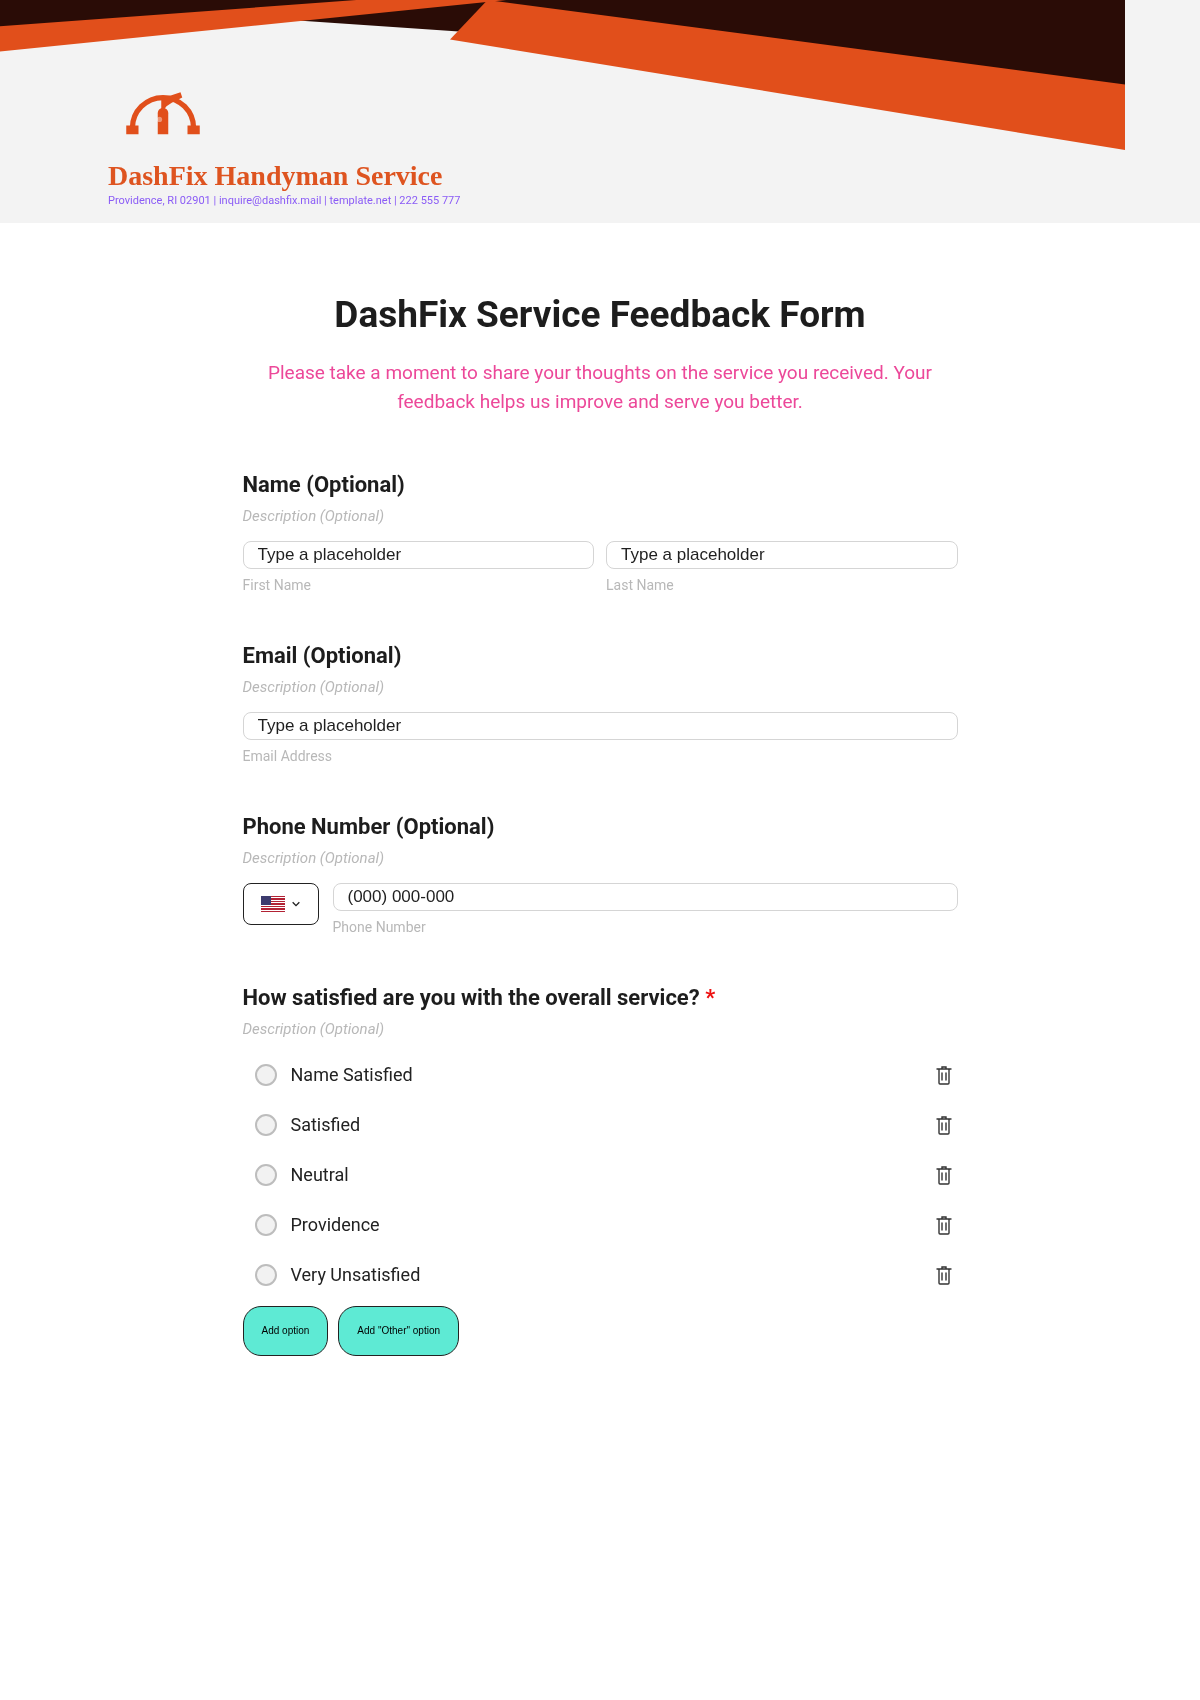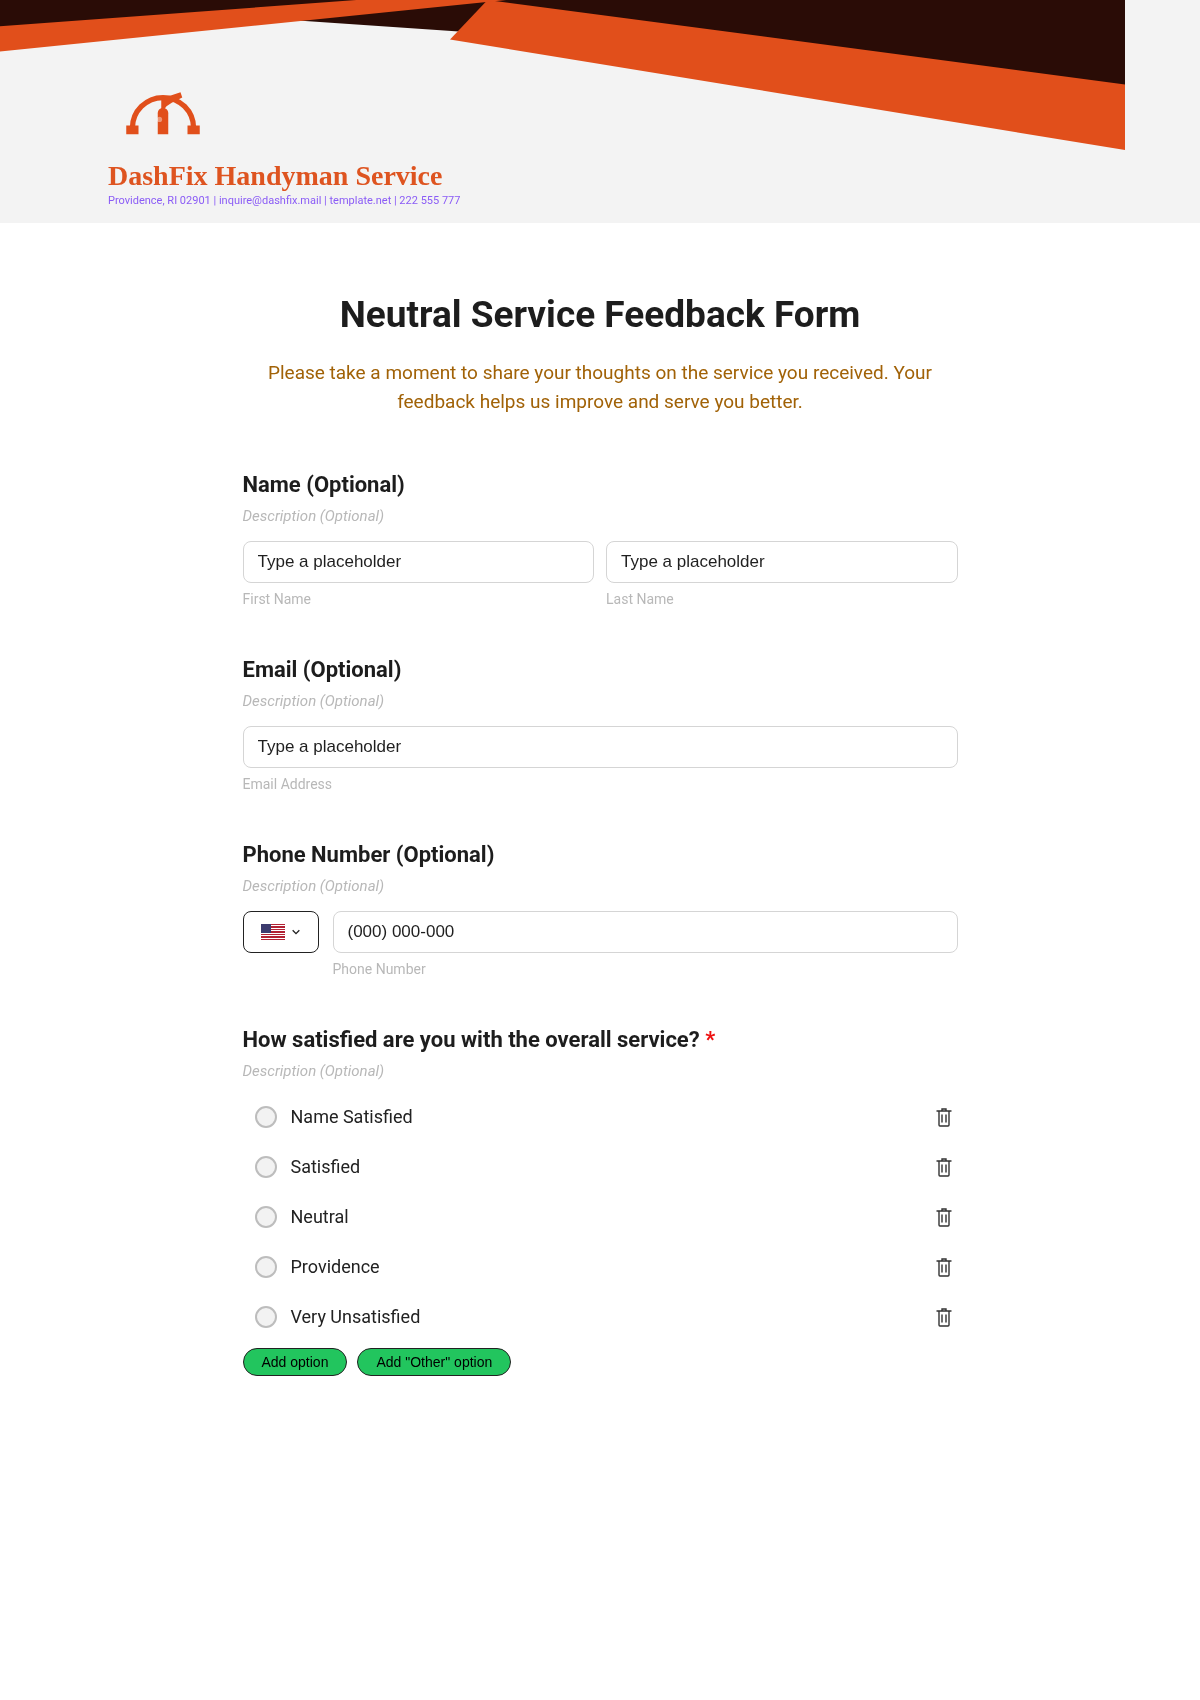--- a/index.html
+++ b/index.html
@@ -48,21 +48,21 @@
     }
     .form-title {
       font-size: 37px;
       font-weight: 700;
       color: #1d1d1d;
       text-align: center;
       margin-bottom: 22px;
     }
     .form-intro {
       font-size: 19px;
-      color: #a16207;
+      color: #ec4899;
       text-align: center;
       line-height: 1.55;
       margin-bottom: 55px;
     }
     
     .field {
       margin-bottom: 50px;
     }
     .field-label {
       font-size: 22px;
@@ -81,21 +81,21 @@
     }
     
     .row {
       display: flex;
       gap: 12px;
     }
     .col { flex: 1; }
     
     .text-input {
       width: 100%;
-      height: 42px;
+      height: 28px;
       border: 1px solid #d5d5d5;
       border-radius: 8px;
       padding: 0 14px;
       font-size: 17px;
       color: #222;
       background: #fff;
     }
     .text-input::placeholder { color: #1f1f1f; }
     
     .sublabel {
@@ -185,25 +185,25 @@
       margin-right: 4px;
     }
     
     .pill-row {
       display: flex;
       gap: 10px;
       margin-top: 10px;
     }
     .pill {
       border: 1.5px solid #222;
-      background: #22c55e;
+      background: #5eead4;
       border-radius: 18px;
-      height: 28px;
+      height: 50px;
       padding: 0 18px;
-      font-size: 14px;
+      font-size: 10px;
       font-weight: 500;
       cursor: pointer;
       display: flex;
       align-items: center;
     }
   </style>
 </head>
 <body>
 
 <div class="header-banner">
@@ -221,21 +221,21 @@
       <path d="M44 62 L44 38 C44 30 56 30 56 38 L56 62 Z" fill="#e14f1b"></path>
       <path d="M48 38 L48 22 L58 18 L70 14 L72 20 L60 26 L54 30 Z" fill="#e14f1b"></path>
       <circle cx="46" cy="45" r="3" fill="#fff" opacity="0.4"></circle>
     </svg>
     <div class="brand-name">DashFix Handyman Service</div>
     <div class="brand-sub">Providence, RI 02901 | inquire@dashfix.mail | template.net | 222 555 777</div>
   </div>
 </div>
 
 <div class="form-wrap">
-  <h1 class="form-title">Neutral Service Feedback Form</h1>
+  <h1 class="form-title">DashFix Service Feedback Form</h1>
   <p class="form-intro">Please take a moment to share your thoughts on the service you received. Your feedback helps us improve and serve you better.</p>
 
   <div class="field">
     <div class="field-label">Name (Optional)</div>
     <div class="field-desc">Description (Optional)</div>
     <div class="row">
       <div class="col">
         <input class="text-input" placeholder="Type a placeholder" style="">
         <div class="sublabel">First Name</div>
       </div>

